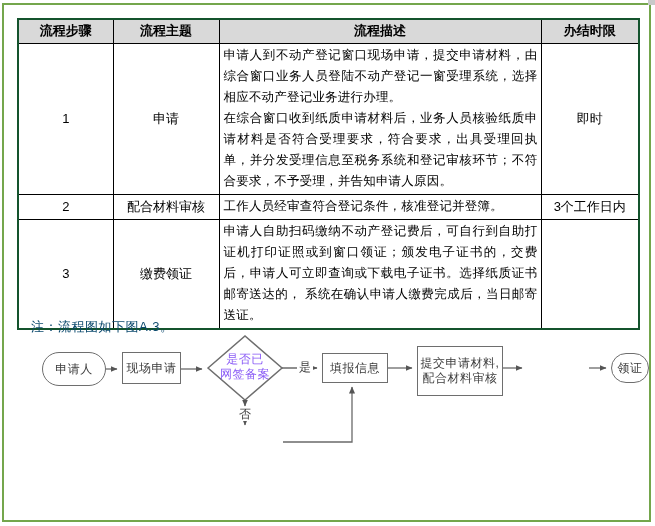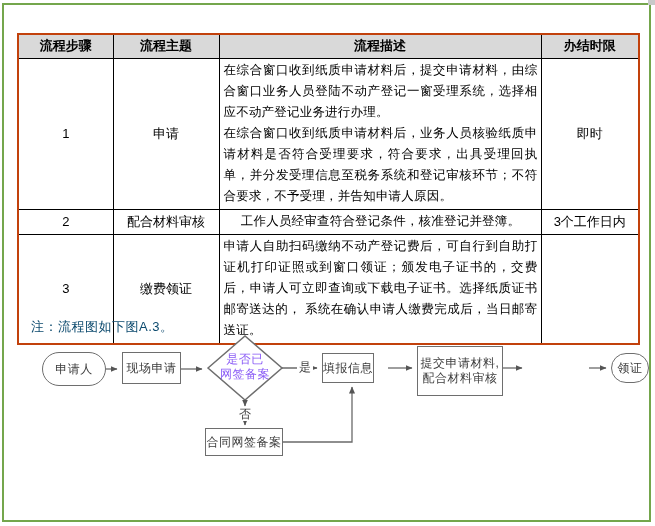--- a/index.html
+++ b/index.html
@@ -20,25 +20,25 @@
     pointer-events: none;
     z-index: 30;
   }
   .corner-chip {
     position: absolute; right: 0; top: 0; width: 7px; height: 5px;
     background: #c9c9c9; z-index: 31;
   }
 
   
   table.proc {
-    position: absolute; left: 17px; top: 33px;
+    position: absolute; left: 17px; top: 18px;
     width: 621px;
     border-collapse: collapse;
     table-layout: fixed;
-    border: 2px solid #c2410c;
+    border: 2px solid #14532d;
     background: #fff;
     color: #000;
   }
   table.proc td, table.proc th {
     border: 1px solid #000;
     font-weight: normal;
     overflow: hidden;
   }
   table.proc th {
     background: #d9d9d9;
@@ -58,21 +58,21 @@
     font-size: 12.5px;
     line-height: 21px;
     padding: 1px 3px 2px 4px;
     text-align: justify;
     letter-spacing: 0.2px;
   }
   td.c-desc p { margin: 0; }
   tr.r1 { height: 150px; }
   tr.r2 { height: 21px; }
   tr.r3 { height: 82px; }
-  tr.r2 td.c-desc { vertical-align: middle; text-align: center; }
+  tr.r2 td.c-desc { vertical-align: middle; text-align: left; }
 
   
   .note {
     position: absolute; left: 31px; top: 318px;
     font-size: 13px; color: #0c4a6e;
     letter-spacing: 0.5px;
   }
 
   
   .flow {
@@ -133,21 +133,21 @@
         <tr>
       <th>流程步骤</th>
       <th>流程主题</th>
       <th>流程描述</th>
       <th>办结时限</th>
     </tr>
     <tr class="r1">
       <td class="c-center">1</td>
       <td class="c-center">申请</td>
       <td class="c-desc">
-        <p>在综合窗口收到纸质申请材料后，提交申请材料，由综合窗口业务人员登陆不动产登记一窗受理系统，选择相应不动产登记业务进行办理。</p>
+        <p>申请人到不动产登记窗口现场申请，提交申请材料，由综合窗口业务人员登陆不动产登记一窗受理系统，选择相应不动产登记业务进行办理。</p>
         <p>在综合窗口收到纸质申请材料后，业务人员核验纸质申请材料是否符合受理要求，符合要求，出具受理回执单，并分发受理信息至税务系统和登记审核环节；不符合要求，不予受理，并告知申请人原因。</p>
       </td>
       <td class="c-center">即时</td>
     </tr>
     <tr class="r2">
       <td class="c-center">2</td>
       <td class="c-center">配合材料审核</td>
       <td class="c-desc">
         <p>工作人员经审查符合登记条件，核准登记并登簿。</p>
       </td>
@@ -192,30 +192,27 @@
     </div>
     <div class="fnode stadium" style="left:42px; top:22px; width:64px; height:34px;">
       <span>申请人</span>
     </div>
     <div class="ftext-diamond" style="left:205px; top:23px; width:80px; height:30px;">
       <span>是否已</span>
       <span>网签备案</span>
     </div>
     <div class="flabel" style="left:297px; top:29px; width:16px; height:16px;">是</div>
     <div class="flabel" style="left:237px; top:77px; width:16px; height:14px;">否</div>
-    <div class="fnode" style="left:322px; top:23px; width:52px; height:30px;">
+    <div class="fnode" style="left:322px; top:23px; width:66px; height:30px;">
       <span>填报信息</span>
     </div>
     <div class="fnode" style="left:417px; top:16px; width:86px; height:50px;">
       <span>提交申请材料,</span>
       <span>配合材料审核</span>
     </div>
     <div class="fnode stadium" style="left:611px; top:23px; width:38px; height:30px; border-radius:15px;font-family:Liberation Serif, serif;">
       <span>领证</span>
     </div>
-    <div class="fnode" style="left:205px; top:98px; width:78px; height:28px;">
-      <span>合同网签备案</span>
-    </div>
   </div>
 
   <div class="green-frame"></div>
   <div class="corner-chip"></div>
 </div>
 
 </body></html>

